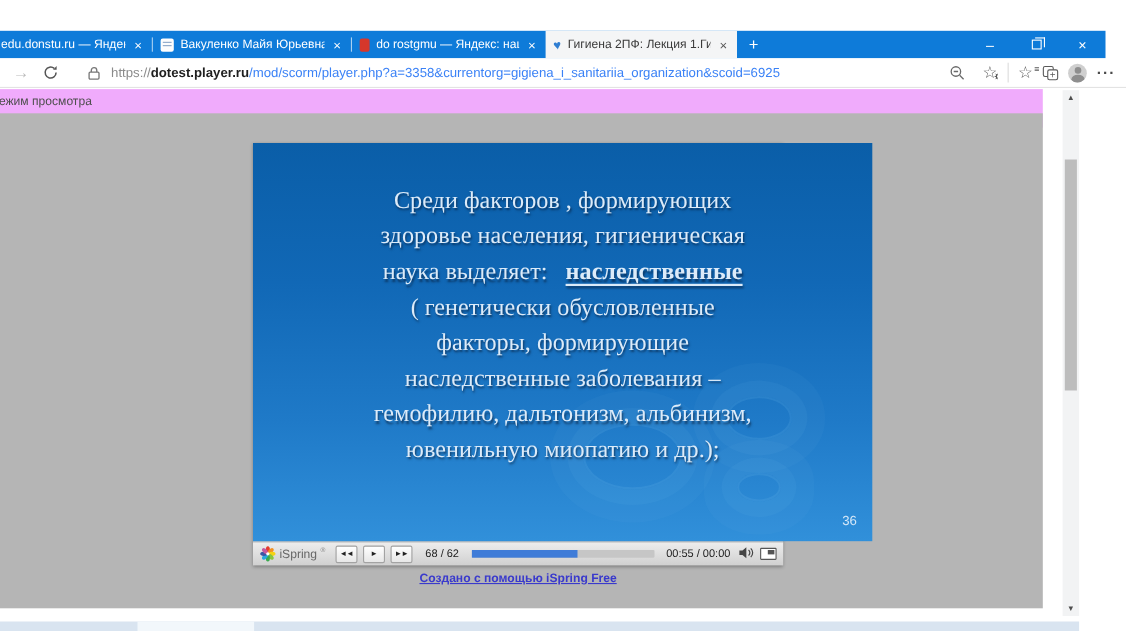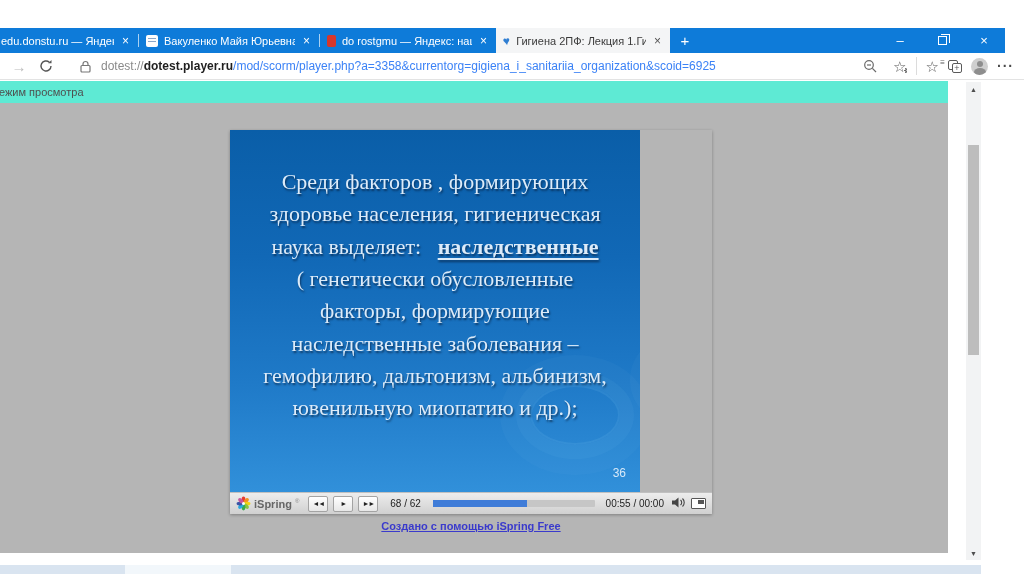--- a/index.html
+++ b/index.html
@@ -57,48 +57,48 @@
         border:1.2px solid #5a5a5a; border-radius:2px; background:#fff;
         display:flex; align-items:center; justify-content:center; font-size:9px; color:#5a5a5a; }
   .avatar-ic { width:17px; height:17px; border-radius:50%; background:#cfcfcf; position:relative; overflow:hidden; }
   .avatar-ic::before { content:""; position:absolute; left:5.5px; top:3px; width:6px; height:6px;
         border-radius:50%; background:#8e8e8e; }
   .avatar-ic::after { content:""; position:absolute; left:2.5px; top:10px; width:12px; height:8px;
         border-radius:50%; background:#8e8e8e; }
   .dots { font-size:14px; color:#4a4a4a; font-weight:bold; letter-spacing:1px; }
 
   
-  .viewmode-row { position:absolute; left:0; top:81px; width:948px; height:35px; background:#5eead4; }
+  .viewmode-row { position:absolute; left:0; top:81px; width:948px; height:35px; background:#f0abfc; }
   .viewmode-label { position:absolute; left:-1px; top:5px; font-size:11px; color:#4f4f4f; }
   .main-gray { position:absolute; left:0; top:103px; width:948px; height:450px; background:#b5b5b5; }
 
   
   .slideblock { position:absolute; left:230px; top:130px; width:482px;
                 box-shadow:0 1px 3px rgba(0,0,0,.3); }
-  .slide { width:410px; height:362px; position:relative; overflow:hidden;
+  .slide { width:563px; height:362px; position:relative; overflow:hidden;
            background:linear-gradient(180deg,#0a5ea8 0%, #1168b6 35%, #1f7ac8 70%, #3190da 100%); }
   .ripple { position:absolute; border-radius:50%; border:2px solid rgba(130,195,240,.14);
             box-shadow:0 0 0 14px rgba(130,195,240,.07), 0 0 0 30px rgba(130,195,240,.05); }
   .r1 { width:90px; height:60px; left:300px; top:255px; }
   .r2 { width:60px; height:40px; left:430px; top:230px; }
   .r3 { width:40px; height:26px; left:440px; top:300px; }
   .slide-text { position:absolute; left:14px; right:14px; top:36px; text-align:center;
                 font-family:"Liberation Serif", serif; font-size:22px; line-height:1.47;
                 color:#dcebf9; text-shadow:1px 2px 2px rgba(6,24,50,.65); white-space:pre-line; }
   .slide-text .hl { font-weight:bold; text-decoration:underline; text-underline-offset:4px;
                 text-decoration-thickness:2px;margin-left:11px; }
   .slide-num { position:absolute; right:14px; bottom:12px; font-size:12px; color:#d6e8f8;
                font-family:Liberation Sans, sans-serif; }
 
   
   .playerbar { width:482px; height:22px; background:linear-gradient(#ededed,#d0d0d0);
                border-top:1px solid #c0c0c0; display:flex; align-items:center;
                padding:0 6px; gap:5px; font-size:10px; color:#333; }
   .brand { display:flex; align-items:center; gap:3px; margin-right:4px; }
-  .brand-name { font-size:11px; font-weight:bold; color:#666; }
+  .brand-name { font-size:11px; font-weight:normal; color:#666; }
   .brand-reg { font-size:6px; color:#888; vertical-align:top; margin-top:-6px; }
   .pbtn { width:20px; height:16px; background:linear-gradient(#fff,#e7e7e7); border:1px solid #a3a3a3;
           border-radius:2px; display:flex; align-items:center; justify-content:center;
           font-size:7px; color:#222; letter-spacing:-1px; }
   .pos { margin:0 7px; font-size:10px; color:#222; white-space:nowrap; }
   .progress { flex:1; height:7px; background:#c6c6c6; border-radius:1px; position:relative; margin-right:6px; }
   .progress-fill { position:absolute; left:0; top:0; height:100%; background:#3f7cd8; }
   .ptime { font-size:10px; color:#222; white-space:nowrap; margin-right:3px; }
   .frame-ic { width:15px; height:11px; border:1px solid #555; background:#fff; position:relative; border-radius:1px; }
   .frame-ic::before { content:""; position:absolute; right:1px; top:1px; width:6px; height:4px; background:#555; }
@@ -158,21 +158,21 @@
         <path d="M12.5 1v3.3H9.2z" fill="#555"></path>
       </svg>
   </span>
   <div class="addressbar">
     <span class="tool-ic">
       <svg width="11" height="13" viewBox="0 0 11 13">
           <rect x="1" y="5.5" width="9" height="6.5" rx="1" fill="none" stroke="#777" stroke-width="1.2"></rect>
           <path d="M3 5.5V4a2.5 2.5 0 0 1 5 0v1.5" fill="none" stroke="#777" stroke-width="1.2"></path>
         </svg>
     </span>
-    <span class="url"><span class="proto">dotest://</span><span class="domain">dotest.player.ru</span><span class="path">/mod/scorm/player.php?a=3358&amp;currentorg=gigiena_i_sanitariia_organization&amp;scoid=6925</span></span>
+    <span class="url"><span class="proto">https://</span><span class="domain">dotest.player.ru</span><span class="path">/mod/scorm/player.php?a=3358&amp;currentorg=gigiena_i_sanitariia_organization&amp;scoid=6925</span></span>
     <span class="addr-right">
       <span class="tool-ic">
         <svg width="15" height="15" viewBox="0 0 15 15">
             <circle cx="6" cy="6" r="4.3" fill="none" stroke="#6a6a6a" stroke-width="1.2"></circle>
             <line x1="9.4" y1="9.4" x2="13" y2="13" stroke="#6a6a6a" stroke-width="1.2"></line>
             <line x1="4" y1="6" x2="8" y2="6" stroke="#6a6a6a" stroke-width="1.2"></line>
           </svg>
       </span>
       <span class="star-glyph star-gear"><span>☆</span><span class="mini-gear"><svg width="7" height="7" viewBox="0 0 8 8">
               <circle cx="4" cy="4" r="2" fill="none" stroke="#5a5a5a" stroke-width="1.4"></circle>

